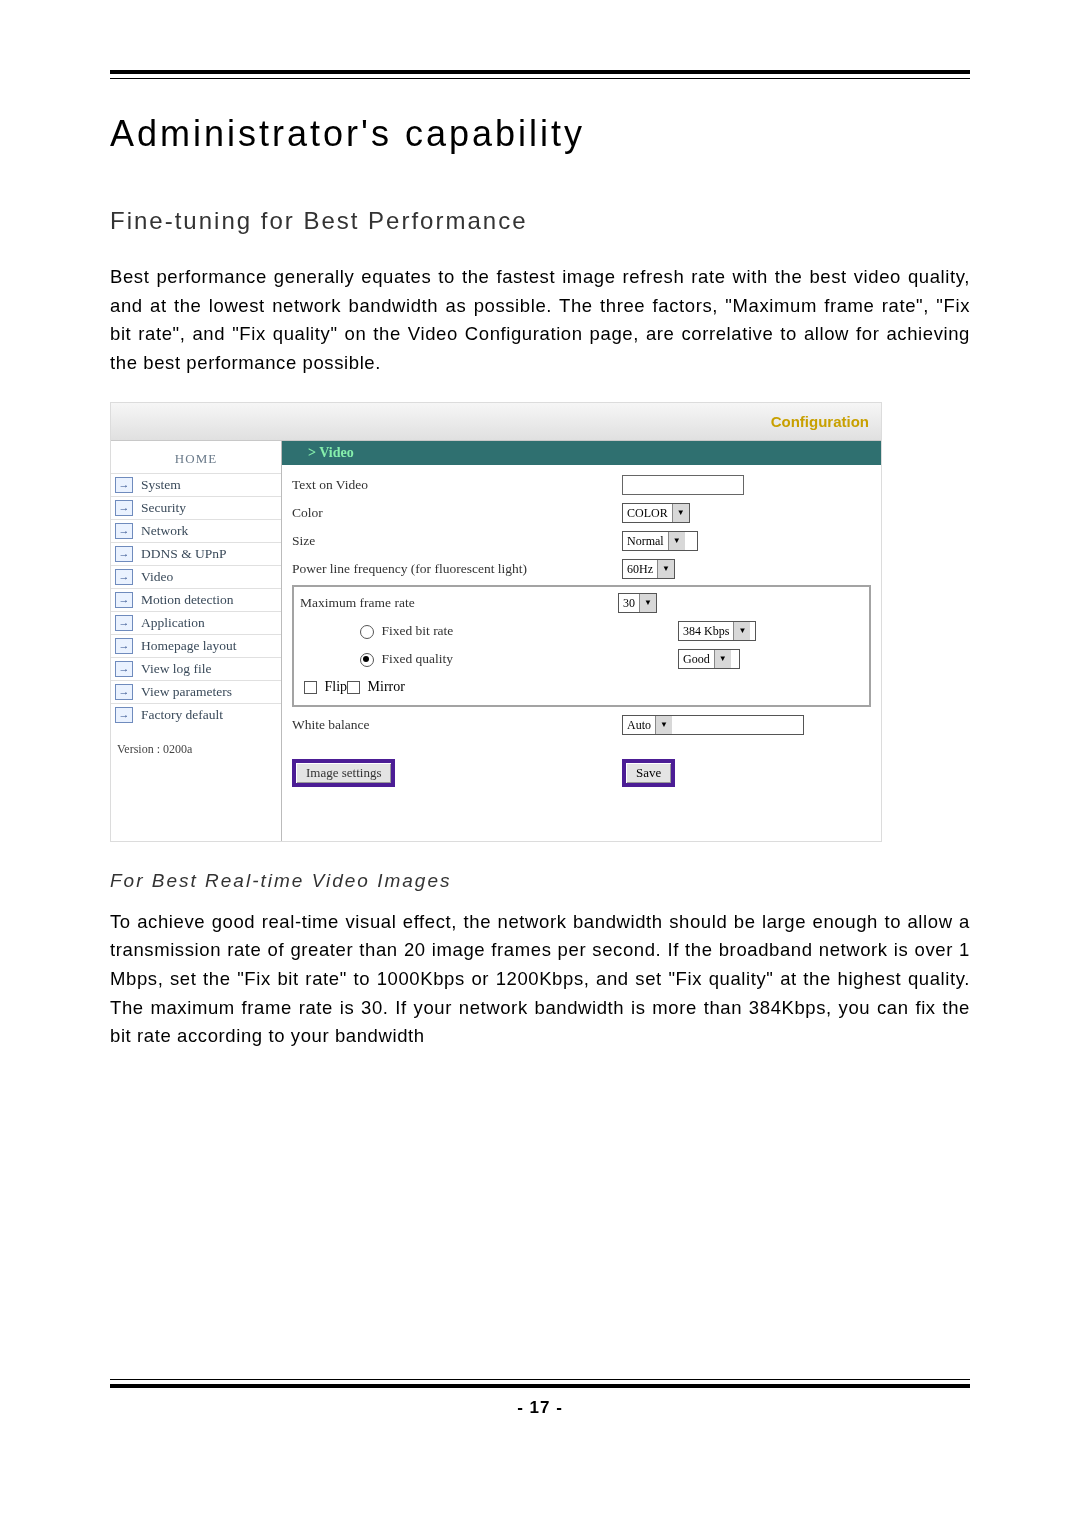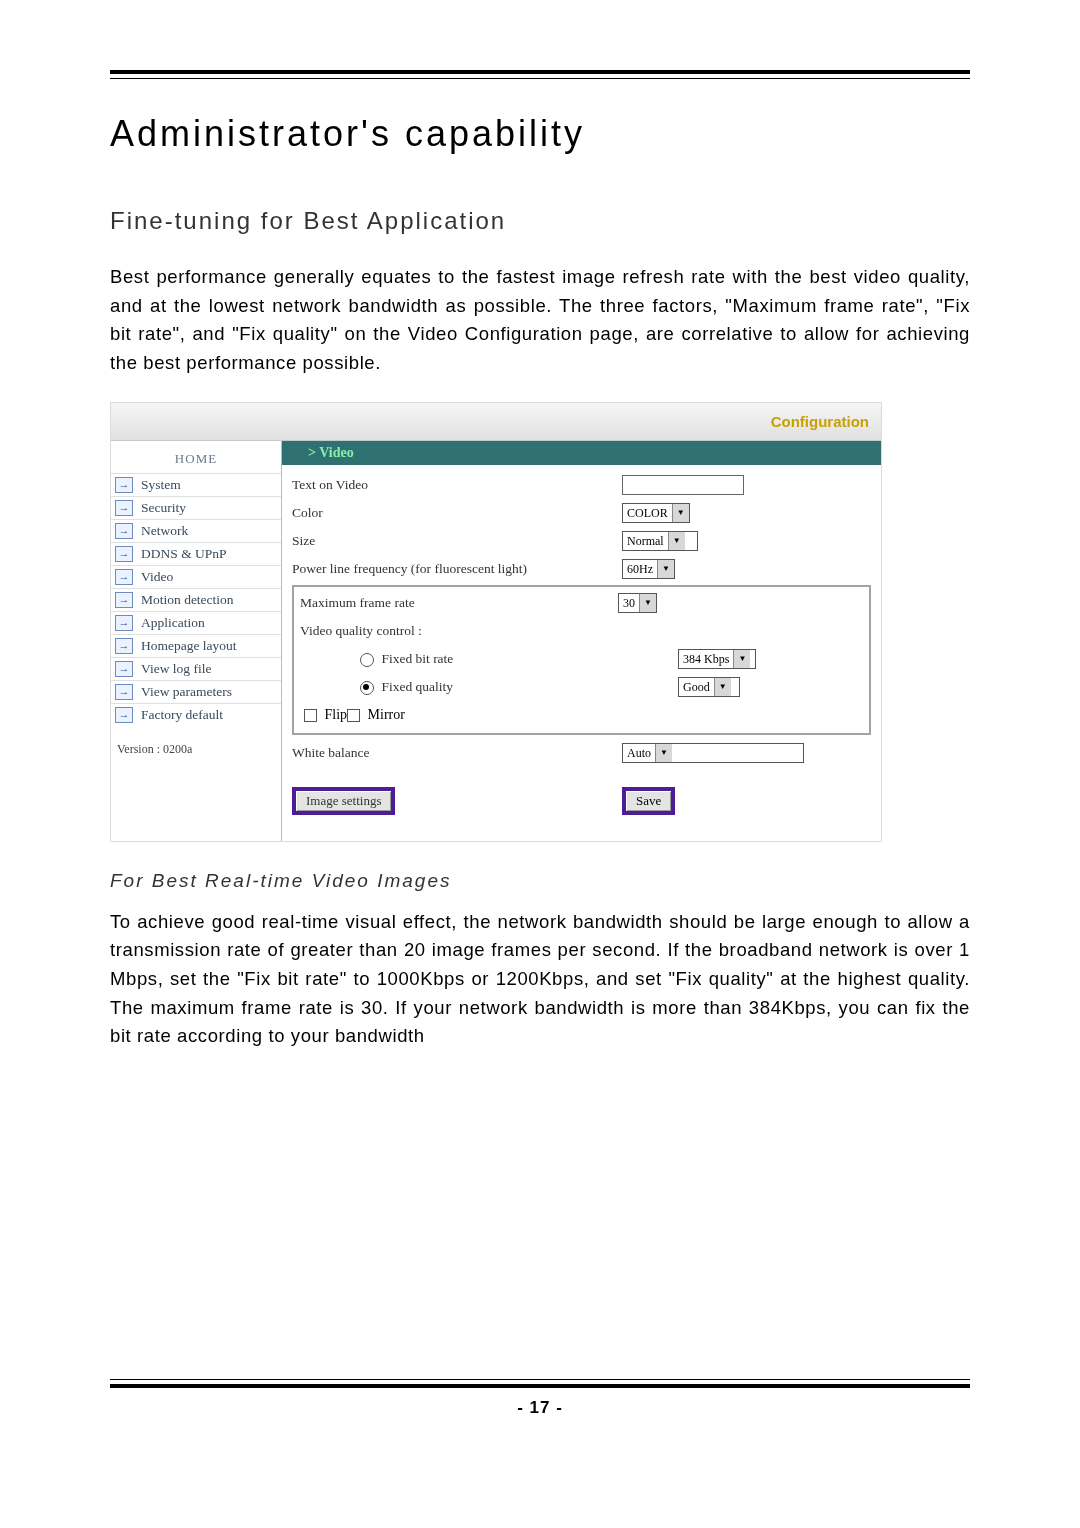--- a/index.html
+++ b/index.html
@@ -215,21 +215,21 @@
   }
 </style>
 </head>
 <body>
 
 <div class="page">
   <div class="top-rule"></div>
 
   <h1 class="title">Administrator's capability</h1>
 
-  <h2 class="subtitle">Fine-tuning for Best Application</h2>
+  <h2 class="subtitle">Fine-tuning for Best Performance</h2>
 
   <p class="body-text">Best performance generally equates to the fastest image refresh rate with the best video quality, and at the lowest network bandwidth as possible. The three factors, "Maximum frame rate", "Fix bit rate", and "Fix quality" on the Video Configuration page, are correlative to allow for achieving the best performance possible.</p>
 
   <div class="shot">
     <div class="shot-header">Configuration</div>
     <div class="shot-body">
       <div class="sidebar">
         <div class="side-home">HOME</div>
         <div class="side-row">
           <span class="arrow-box">→</span>
@@ -307,23 +307,20 @@
             </div>
           </div>
 
           <div class="redbox">
             <div class="frow">
               <div class="flabel" style="width:318px">Maximum frame rate</div>
               <div class="sel">
                 <span class="seltxt">30</span>
                 <span class="selbtn">▼</span>
               </div>
-            </div>
-            <div class="frow">
-              <div class="flabel" style="width:318px">Video quality control :</div>
             </div>
             <div class="frow">
               <div class="flabel indent" style="width:318px">
                 <span class="radio-dot"></span>
                 <span>Fixed bit rate</span>
               </div>
               <div class="sel" style="min-width:76px">
                 <span class="seltxt">384 Kbps</span>
                 <span class="selbtn">▼</span>
               </div>

